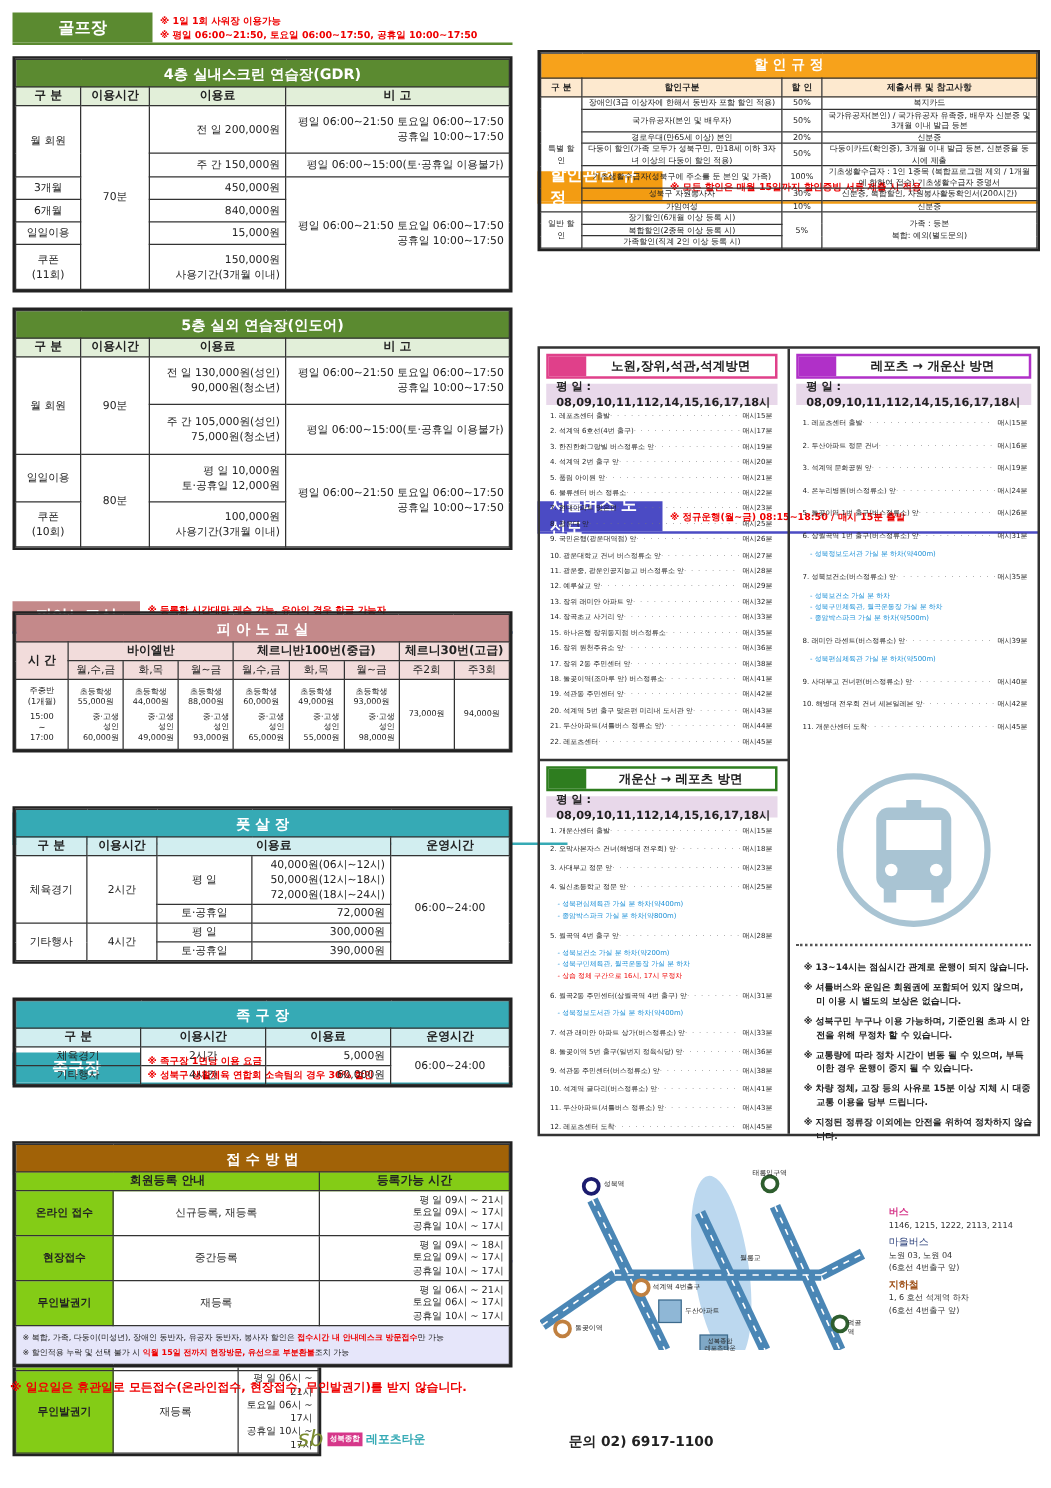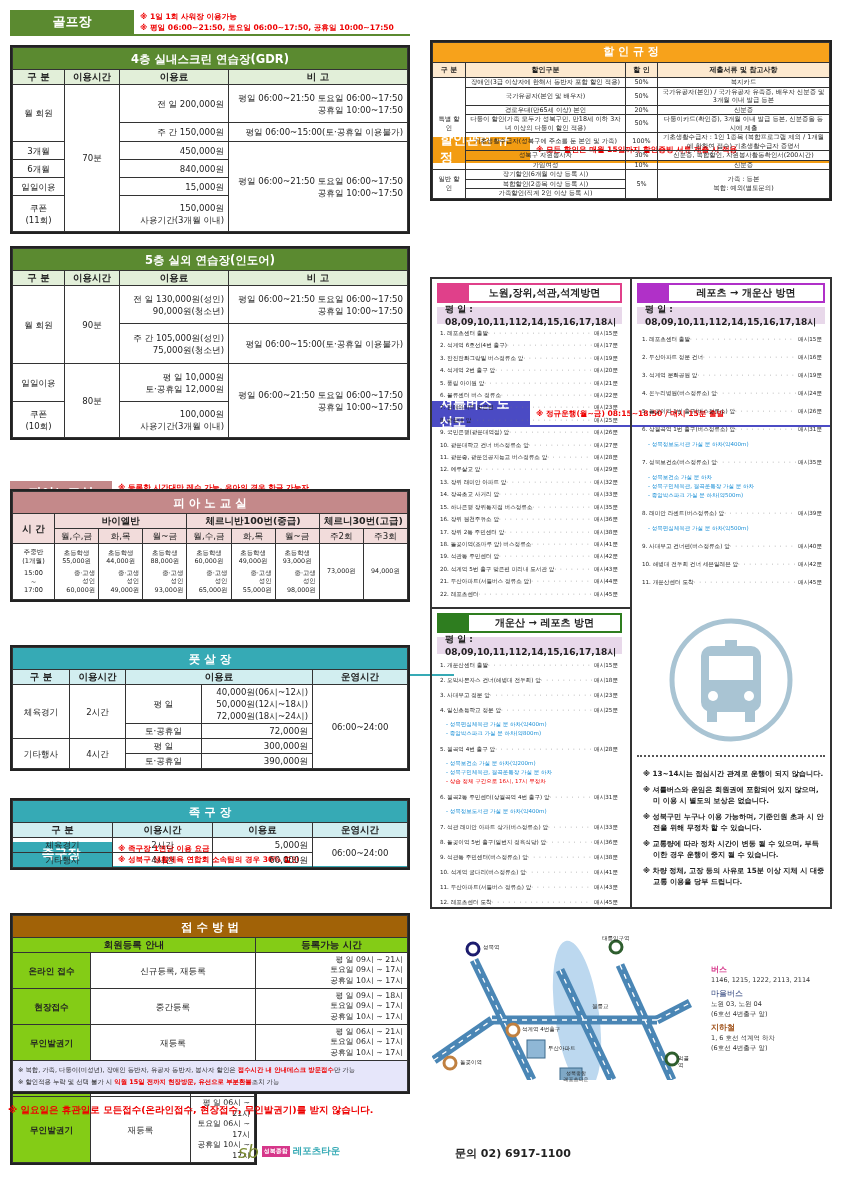--- a/index.html
+++ b/index.html
@@ -42,21 +42,21 @@
 .stop .tm{padding-left:2px}
 .sub{font-size:5.5px;color:#1a8fd6;line-height:9px;padding-left:6px}
 .sub.red{color:#e00}
 .notice{font-size:7.2px;font-weight:bold;line-height:11px;margin-bottom:5px;padding-left:12px;text-indent:-10px}
 .red{color:#e00}
 </style>
 </head>
 <body>
 
 <div class="abs sec-head green" style="left:10px;top:10px;width:400px">
-  <div class="tag" style="width:124px">골프장</div>
+  <div class="tag" style="width:112px">골프장</div>
   <div class="notes">
     <span>※ 1일 1회 사워장 이용가능</span>
     <span>※ 평일 06:00~21:50, 토요일 06:00~17:50, 공휴일 10:00~17:50</span>
   </div>
 </div>
 
 <div class="abs outer" style="left:10px;top:45px;width:400px">
 <table>
   <colgroup>
         <col style="width:52px">
@@ -876,20 +876,21 @@
     <rect x="78" y="94" width="10" height="12" fill="#a9c4d3"></rect>
   </svg>
 </div>
 <div class="abs" style="left:637px;top:755px;width:188px;border-top:2px dotted #555"></div>
 <div class="abs" id="shuttle-notices" style="left:641px;top:768px;width:185px">
     <div class="notice">※ 13~14시는 점심시간 관계로 운행이 되지 않습니다.</div>
     <div class="notice">※ 셔틀버스와 운임은 회원권에 포함되어 있지 않으며, 미 이용 시 별도의 보상은 없습니다.</div>
     <div class="notice">※ 성북구민 누구나 이용 가능하며, 기준인원 초과 시 안전을 위해 무정차 할 수 있습니다.</div>
     <div class="notice">※ 교통량에 따라 정차 시간이 변동 될 수 있으며, 부득이한 경우 운행이 중지 될 수 있습니다.</div>
     <div class="notice">※ 차량 정체, 고장 등의 사유로 15분 이상 지체 시 대중교통 이용을 당부 드립니다.</div>
+    <div class="notice">※ 지정된 정류장 이외에는 안전을 위하여 정차하지 않습니다.</div>
   </div>
 
 <div class="abs" style="left:432px;top:935px;width:260px;height:145px">
   <svg width="260" height="145" viewBox="0 0 260 145">
     <ellipse cx="145" cy="80" rx="22" ry="75" fill="#bcd8ef" transform="rotate(-8 145 80)"></ellipse>
     <g stroke="#4a86b5" stroke-width="9" fill="none" stroke-linecap="butt">
       <line x1="2" y1="125" x2="60" y2="85"></line>
       <line x1="60" y1="85" x2="225" y2="85"></line>
       <line x1="225" y1="85" x2="258" y2="68"></line>
       <line x1="42" y1="25" x2="100" y2="145"></line>

